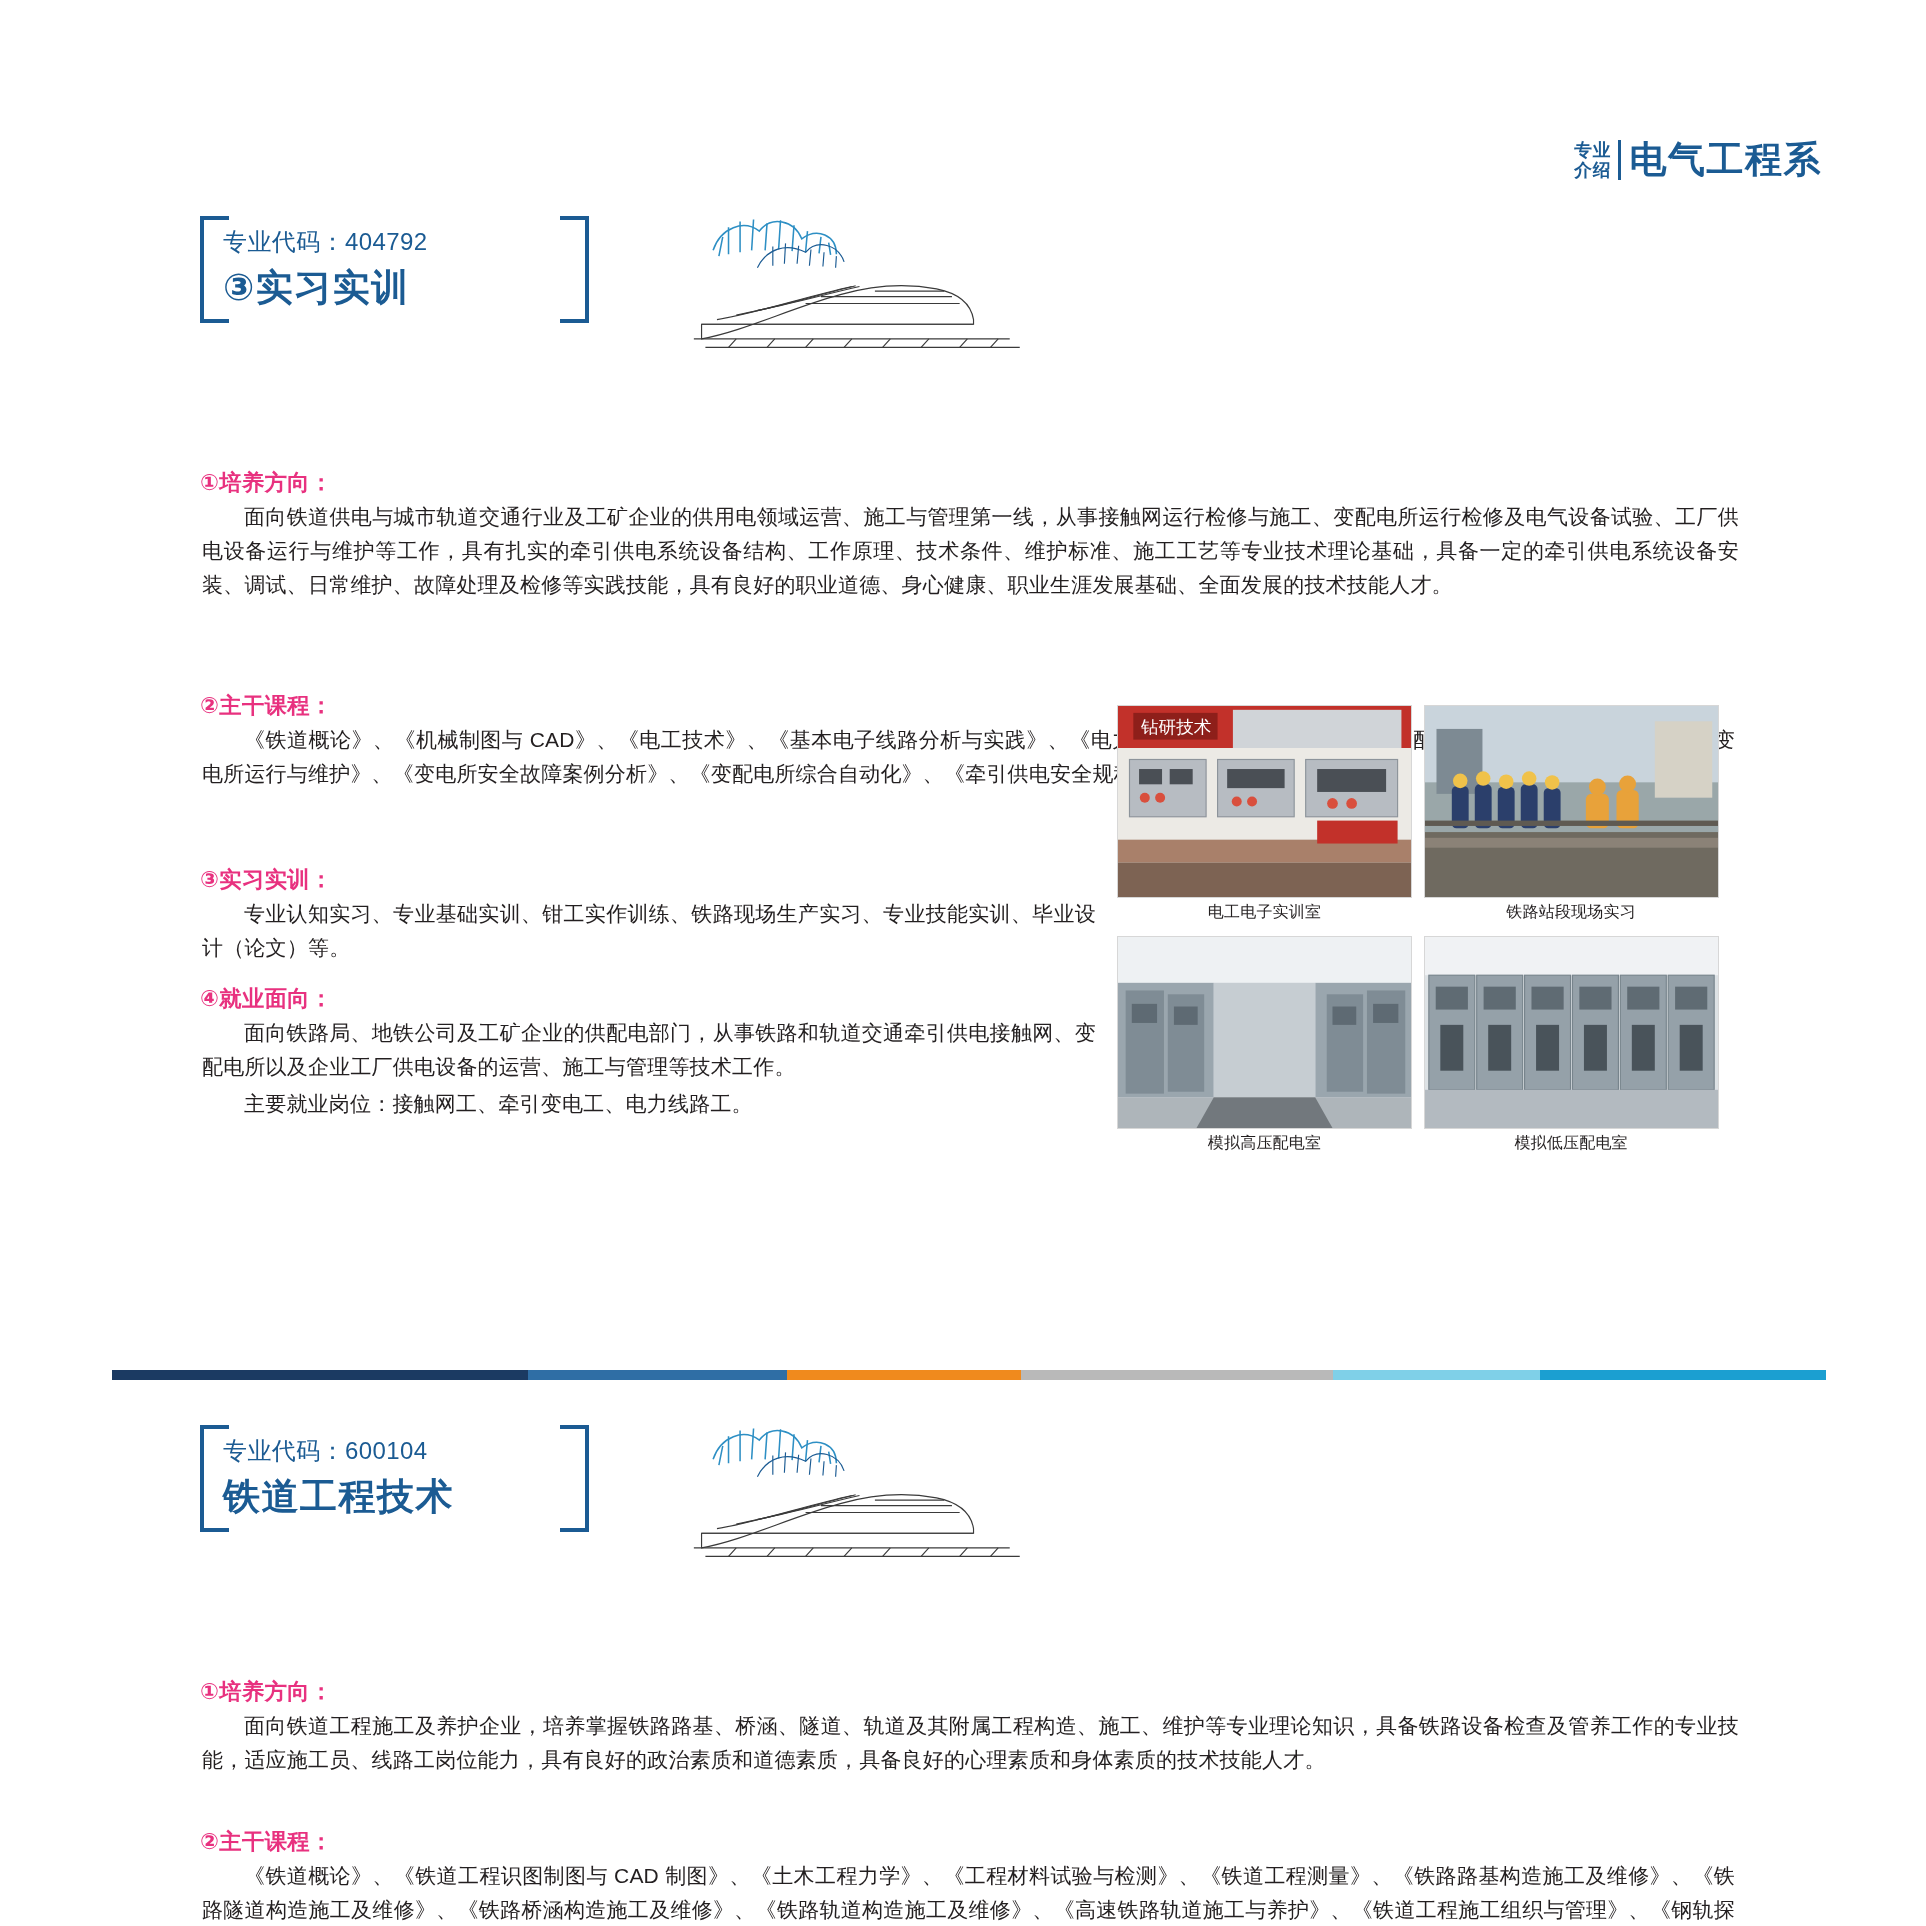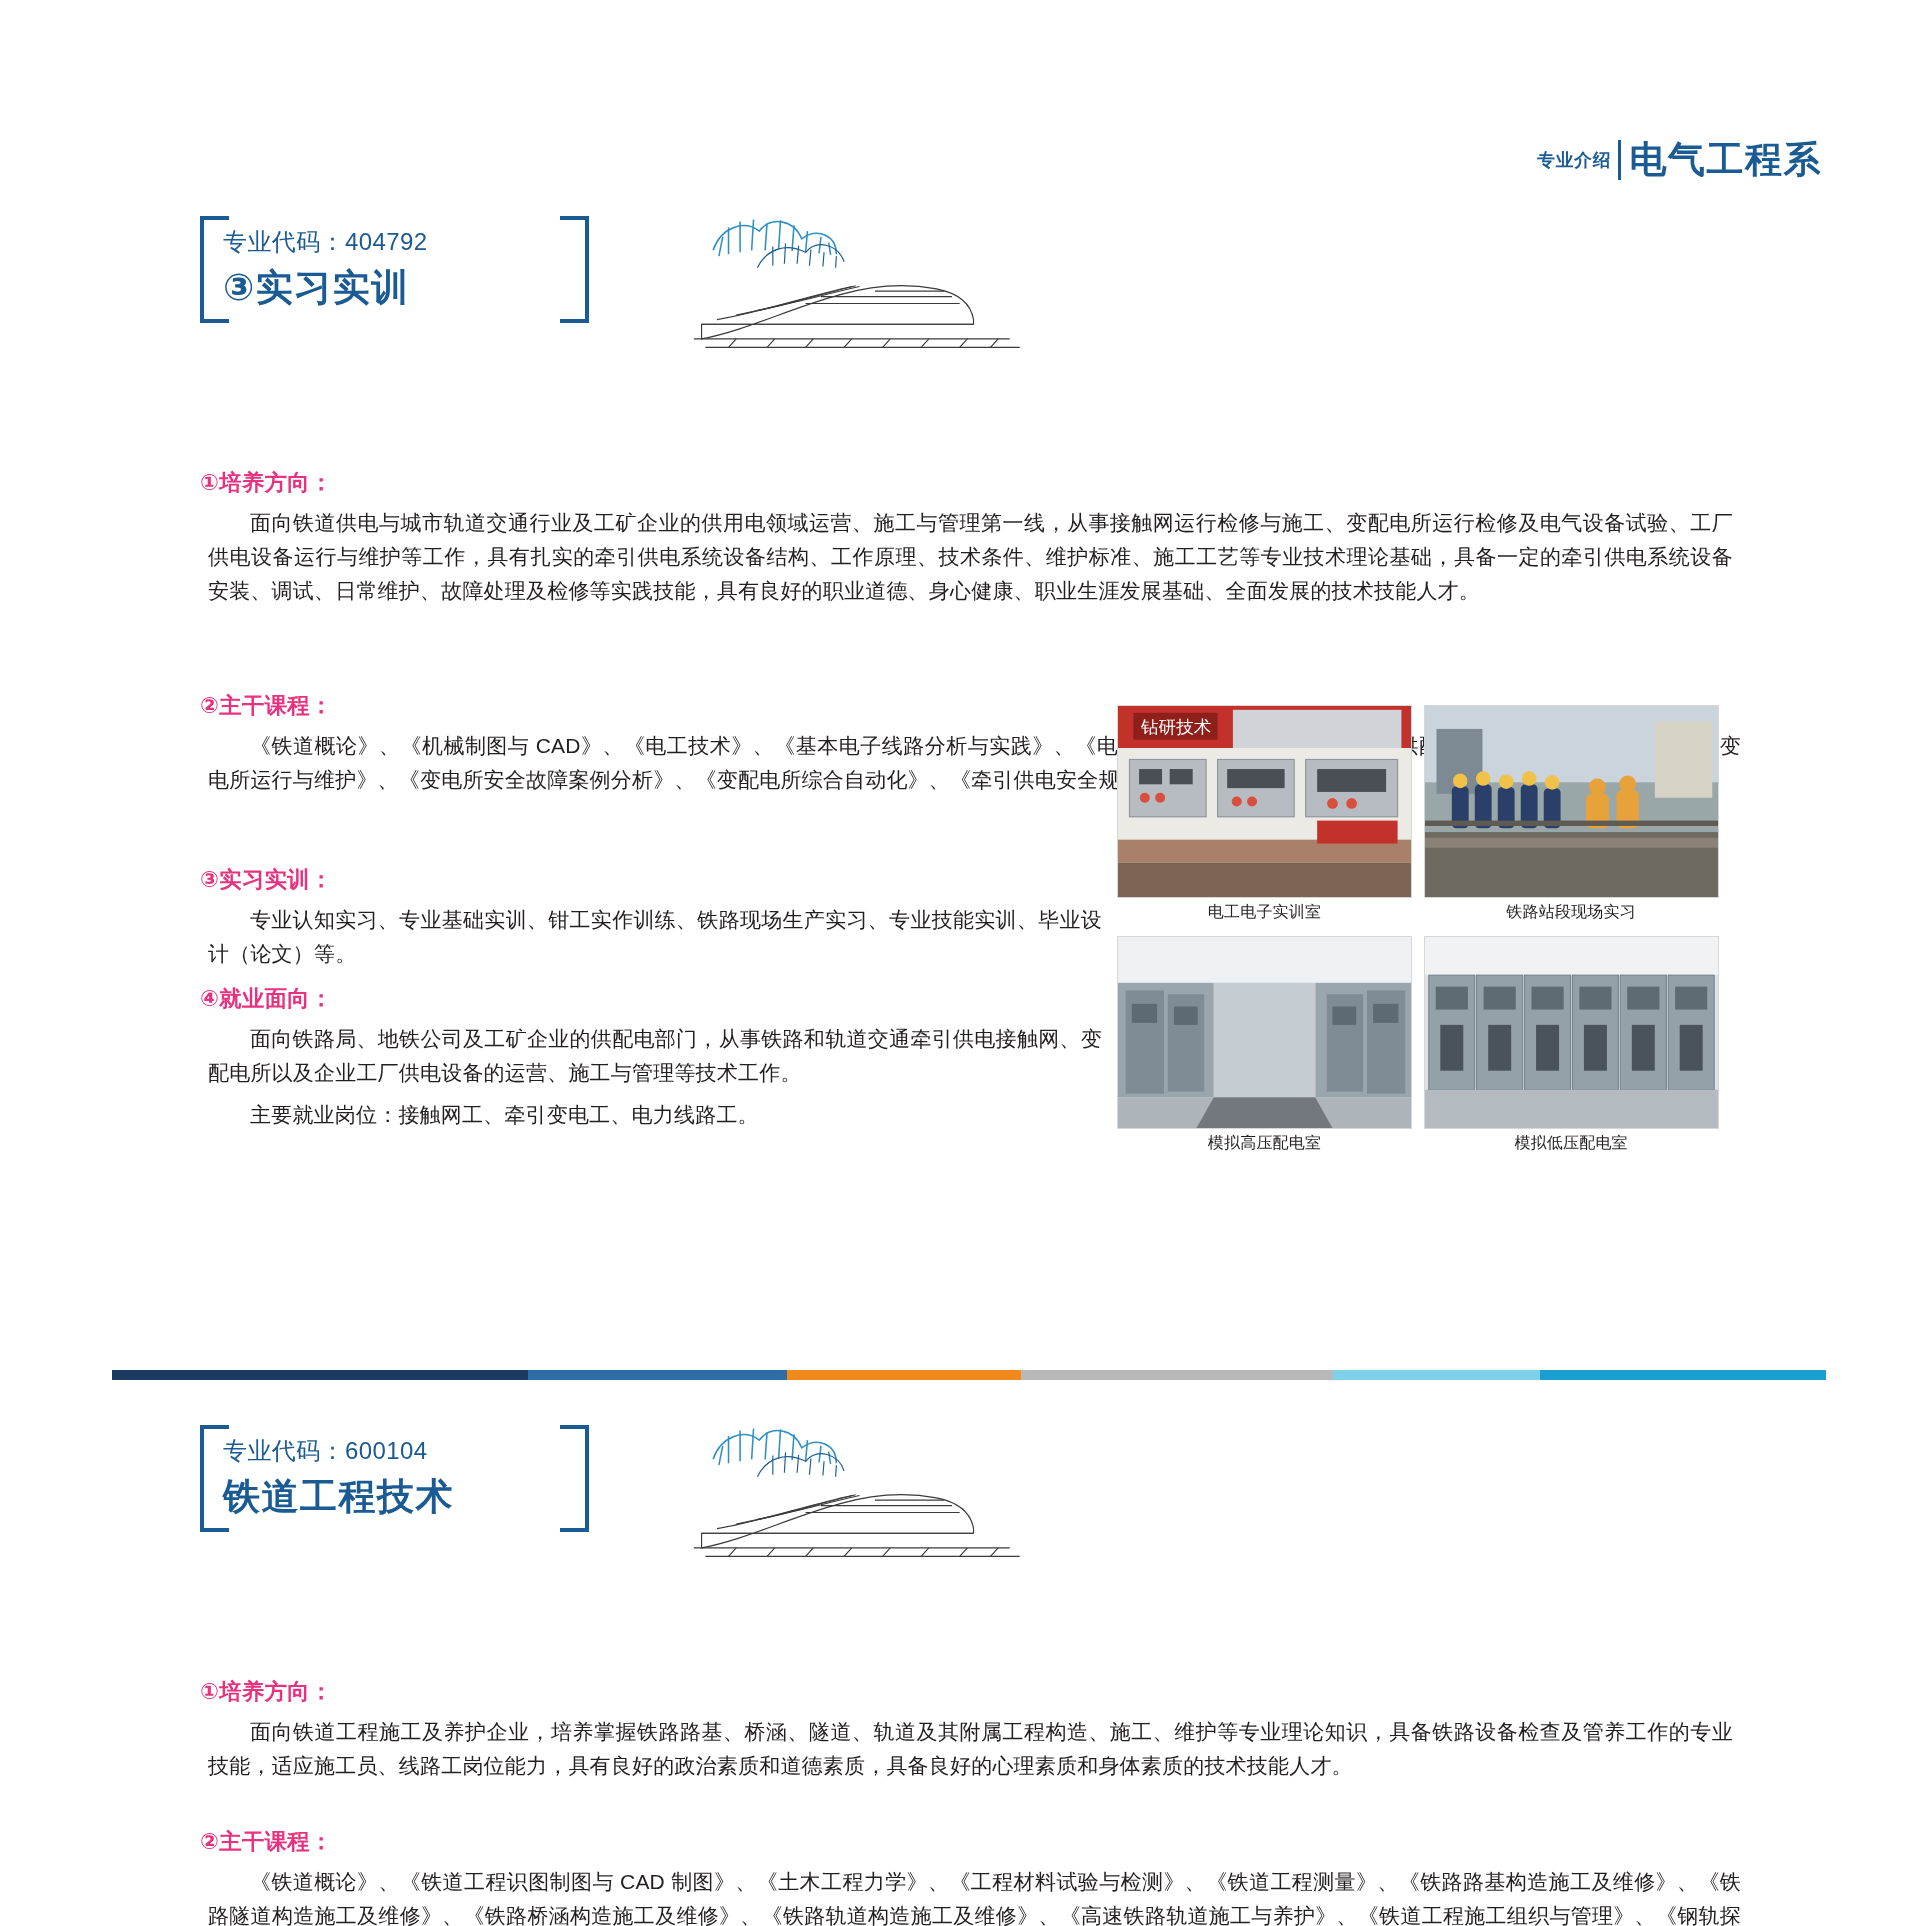--- a/index.html
+++ b/index.html
@@ -23,21 +23,21 @@
   .page-header {
     position: absolute;
     top: 135px;
     right: 116px;
     display: flex;
     align-items: center;
     gap: 0px;
   }
   .header-small {
     display: flex;
-    flex-direction: row;
+    flex-direction: column;
     justify-content: center;
     align-items: flex-end;
     font-size: 17.7px;
     line-height: 1.15;
     color: #1b5b93;
     font-weight: bold;
     padding-right: 7px;
     letter-spacing: 0.8px;
   }
   .header-divider {
@@ -132,21 +132,21 @@
     font-weight: bold;
     color: #e8317f;
     margin: 13px 0 2.3px 0;
     letter-spacing: 0.4px;
   }
   .para {
     font-size: 21px;
     line-height: 1.62;
     color: #231f20;
     text-align: justify;
-    margin: 8px;
+    margin: 2px;
     letter-spacing: 0.2px;
   }
   .para.indent { text-indent: 42px; }
   .narrow { width: 894px; }
 
   
   .photos {
     position: absolute;
     width: 601px;
   }

